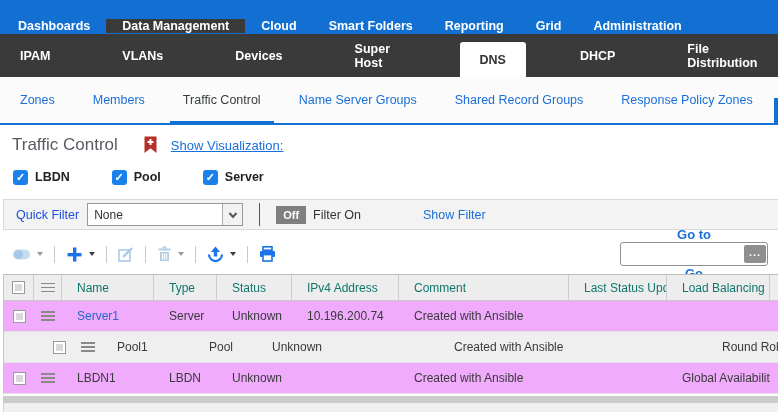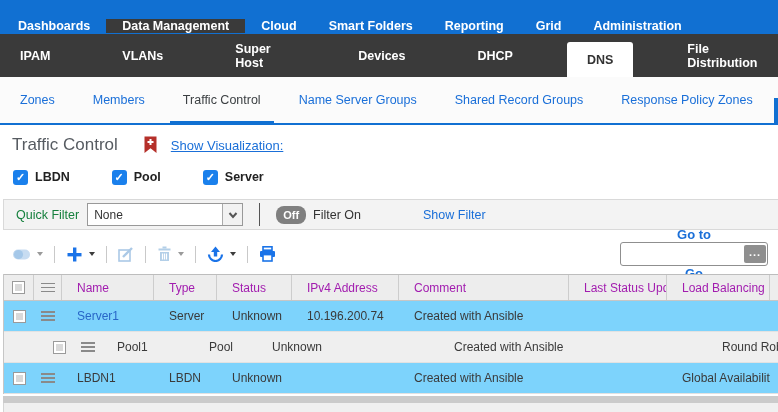--- a/index.html
+++ b/index.html
@@ -35,48 +35,48 @@
   .vis-link{color:var(--link);font-size:13px;text-decoration:underline;cursor:pointer;}
 
   
   .filters-row{height:28px;display:flex;align-items:center;padding-left:13px;gap:42px;flex-shrink:0;}
   .filter-item{display:flex;align-items:center;gap:7px;cursor:pointer;}
   .cb-checked{width:15px;height:15px;background:var(--check-blue);border-radius:3px;color:#fff;font-size:11px;font-weight:bold;display:flex;align-items:center;justify-content:center;line-height:1;}
   .filter-label{font-size:12.5px;font-weight:bold;color:#222;}
 
   
   .qf-bar{height:31px;margin:8px 0 0 3px;background:#f3f3f3;border-top:1px solid #d9d9d9;border-bottom:1px solid #d9d9d9;border-left:1px solid #d9d9d9;display:flex;align-items:center;padding-left:12px;flex-shrink:0;}
-  .qf-label{font-size:12.5px;color:#15803d;margin-right:8px;}
+  .qf-label{font-size:12.5px;color:#1d4ed8;margin-right:8px;}
   .qf-select{width:156px;height:23px;background:#fff;border:1px solid #999;display:flex;align-items:stretch;cursor:pointer;}
   .qf-select-value{flex:1;font-size:12px;color:#333;display:flex;align-items:center;padding-left:6px;}
   .qf-select-btn{width:20px;border-left:1px solid #aaa;background:#f2f2f2;display:flex;align-items:center;justify-content:center;}
   .qf-divider{width:1px;height:23px;background:#555;margin:0 16px;}
-  .off-btn{background:#7f7f7f;color:#fff;font-size:11px;font-weight:bold;padding:3px 7px;border-radius:8px;cursor:pointer;}
+  .off-btn{background:#7f7f7f;color:#fff;font-size:11px;font-weight:bold;padding:3px 7px;border-radius:0;cursor:pointer;}
   .filter-on-label{font-size:12.5px;color:#333;margin-left:7px;}
   .show-filter-link{color:var(--link);font-size:12.5px;margin-left:62px;cursor:pointer;}
 
   
   .toolbar{height:40px;display:flex;align-items:center;padding:0 10px 0 12px;gap:7px;flex-shrink:0;margin-top:4px;}
   .tb-group{display:flex;align-items:center;gap:4px;cursor:pointer;}
   .tb-sep{width:1px;height:17px;background:#c9c9c9;margin:0 4px;}
   .chev{width:0;height:0;border-left:3.5px solid transparent;border-right:3.5px solid transparent;border-top:4.5px solid #3c3c3c;margin-left:2px;}
   .chev.dim{border-top-color:#9a9a9a;}
   .goto-area{margin-left:auto;display:flex;align-items:center;flex-direction:column;}
   .goto-label,.go-btn{color:var(--link);font-size:13px;font-weight:bold;cursor:pointer;}
   .goto-input-wrap{width:148px;height:24px;border:1px solid #8f8f8f;border-radius:3px;background:#fff;display:flex;align-items:center;padding:1px;}
   .goto-input{flex:1;border:none;outline:none;height:100%;font-size:12px;min-width:0;font-family:"Liberation Sans",sans-serif;}
   .ellipsis-btn{width:22px;height:18px;background:#8f8f8f;border-radius:2px;color:#fff;font-size:11px;font-weight:bold;display:flex;align-items:center;justify-content:center;line-height:0;letter-spacing:1px;cursor:pointer;padding-bottom:5px;}
 
   
   .grid-row{display:grid;grid-template-columns:30px 28px 92px 63px 75px 107px 170px 98px 103px 12px;align-items:center;}
   .table{margin-left:3px;flex-shrink:0;border-left:1px solid #c6c6c6;}
   .thead{height:27px;background:#ededed;border-top:1px solid #bdbdbd;border-bottom:1px solid #c6c6c6;}
-  .th{font-size:12px;color:#a21caf;padding-left:15px;height:100%;display:flex;align-items:center;border-right:1px solid #cdcdcd;overflow:hidden;white-space:nowrap;}
+  .th{font-size:12px;color:#0f766e;padding-left:15px;height:100%;display:flex;align-items:center;border-right:1px solid #cdcdcd;overflow:hidden;white-space:nowrap;}
   .th.icon-cell{padding-left:0;justify-content:center;}
-  .trow{height:31px;border-bottom:1px solid #e2e2e2;background:#7dd3fc;}
+  .trow{height:31px;border-bottom:1px solid #e2e2e2;background:#f0abfc;}
   .trow.alt{background:#efefef;padding-left:40px;}
   .td{font-size:12px;color:#3a3a3a;padding-left:15px;overflow:hidden;white-space:nowrap;}
   .td.icon-cell{padding-left:0;display:flex;justify-content:center;}
   .td.link{color:#2866c8;cursor:pointer;}
 
   .cb-plain{width:13px;height:13px;background:#fff;border:1px solid #9a9a9a;box-shadow:inset 0 0 0 2px #fff,inset 0 0 0 8px #d9d9d9;cursor:pointer;}
   .burger{width:14px;display:flex;flex-direction:column;gap:2.5px;cursor:pointer;}
   .burger span{height:1.5px;background:#8a8a8a;}
 
   
@@ -94,24 +94,24 @@
     <div class="nt-item">Cloud</div>
     <div class="nt-item">Smart Folders</div>
     <div class="nt-item">Reporting</div>
     <div class="nt-item">Grid</div>
     <div class="nt-item">Administration</div>
   </nav>
 
   <nav class="nav-second">
     <div class="ns-item">IPAM</div>
     <div class="ns-item">VLANs</div>
+    <div class="ns-item">Devices</div>
     <div class="ns-item">Super Host</div>
-    <div class="ns-item">Devices</div>
+    <div class="ns-item active">DNS</div>
     <div class="ns-item">DHCP</div>
-    <div class="ns-item active">DNS</div>
     <div class="ns-item">File Distribution</div>
   </nav>
 
   <div class="subtabs">
     <div class="tab">Zones</div>
     <div class="tab">Members</div>
     <div class="tab active">Traffic Control</div>
     <div class="tab">Name Server Groups</div>
     <div class="tab">Shared Record Groups</div>
     <div class="tab">Response Policy Zones</div>

